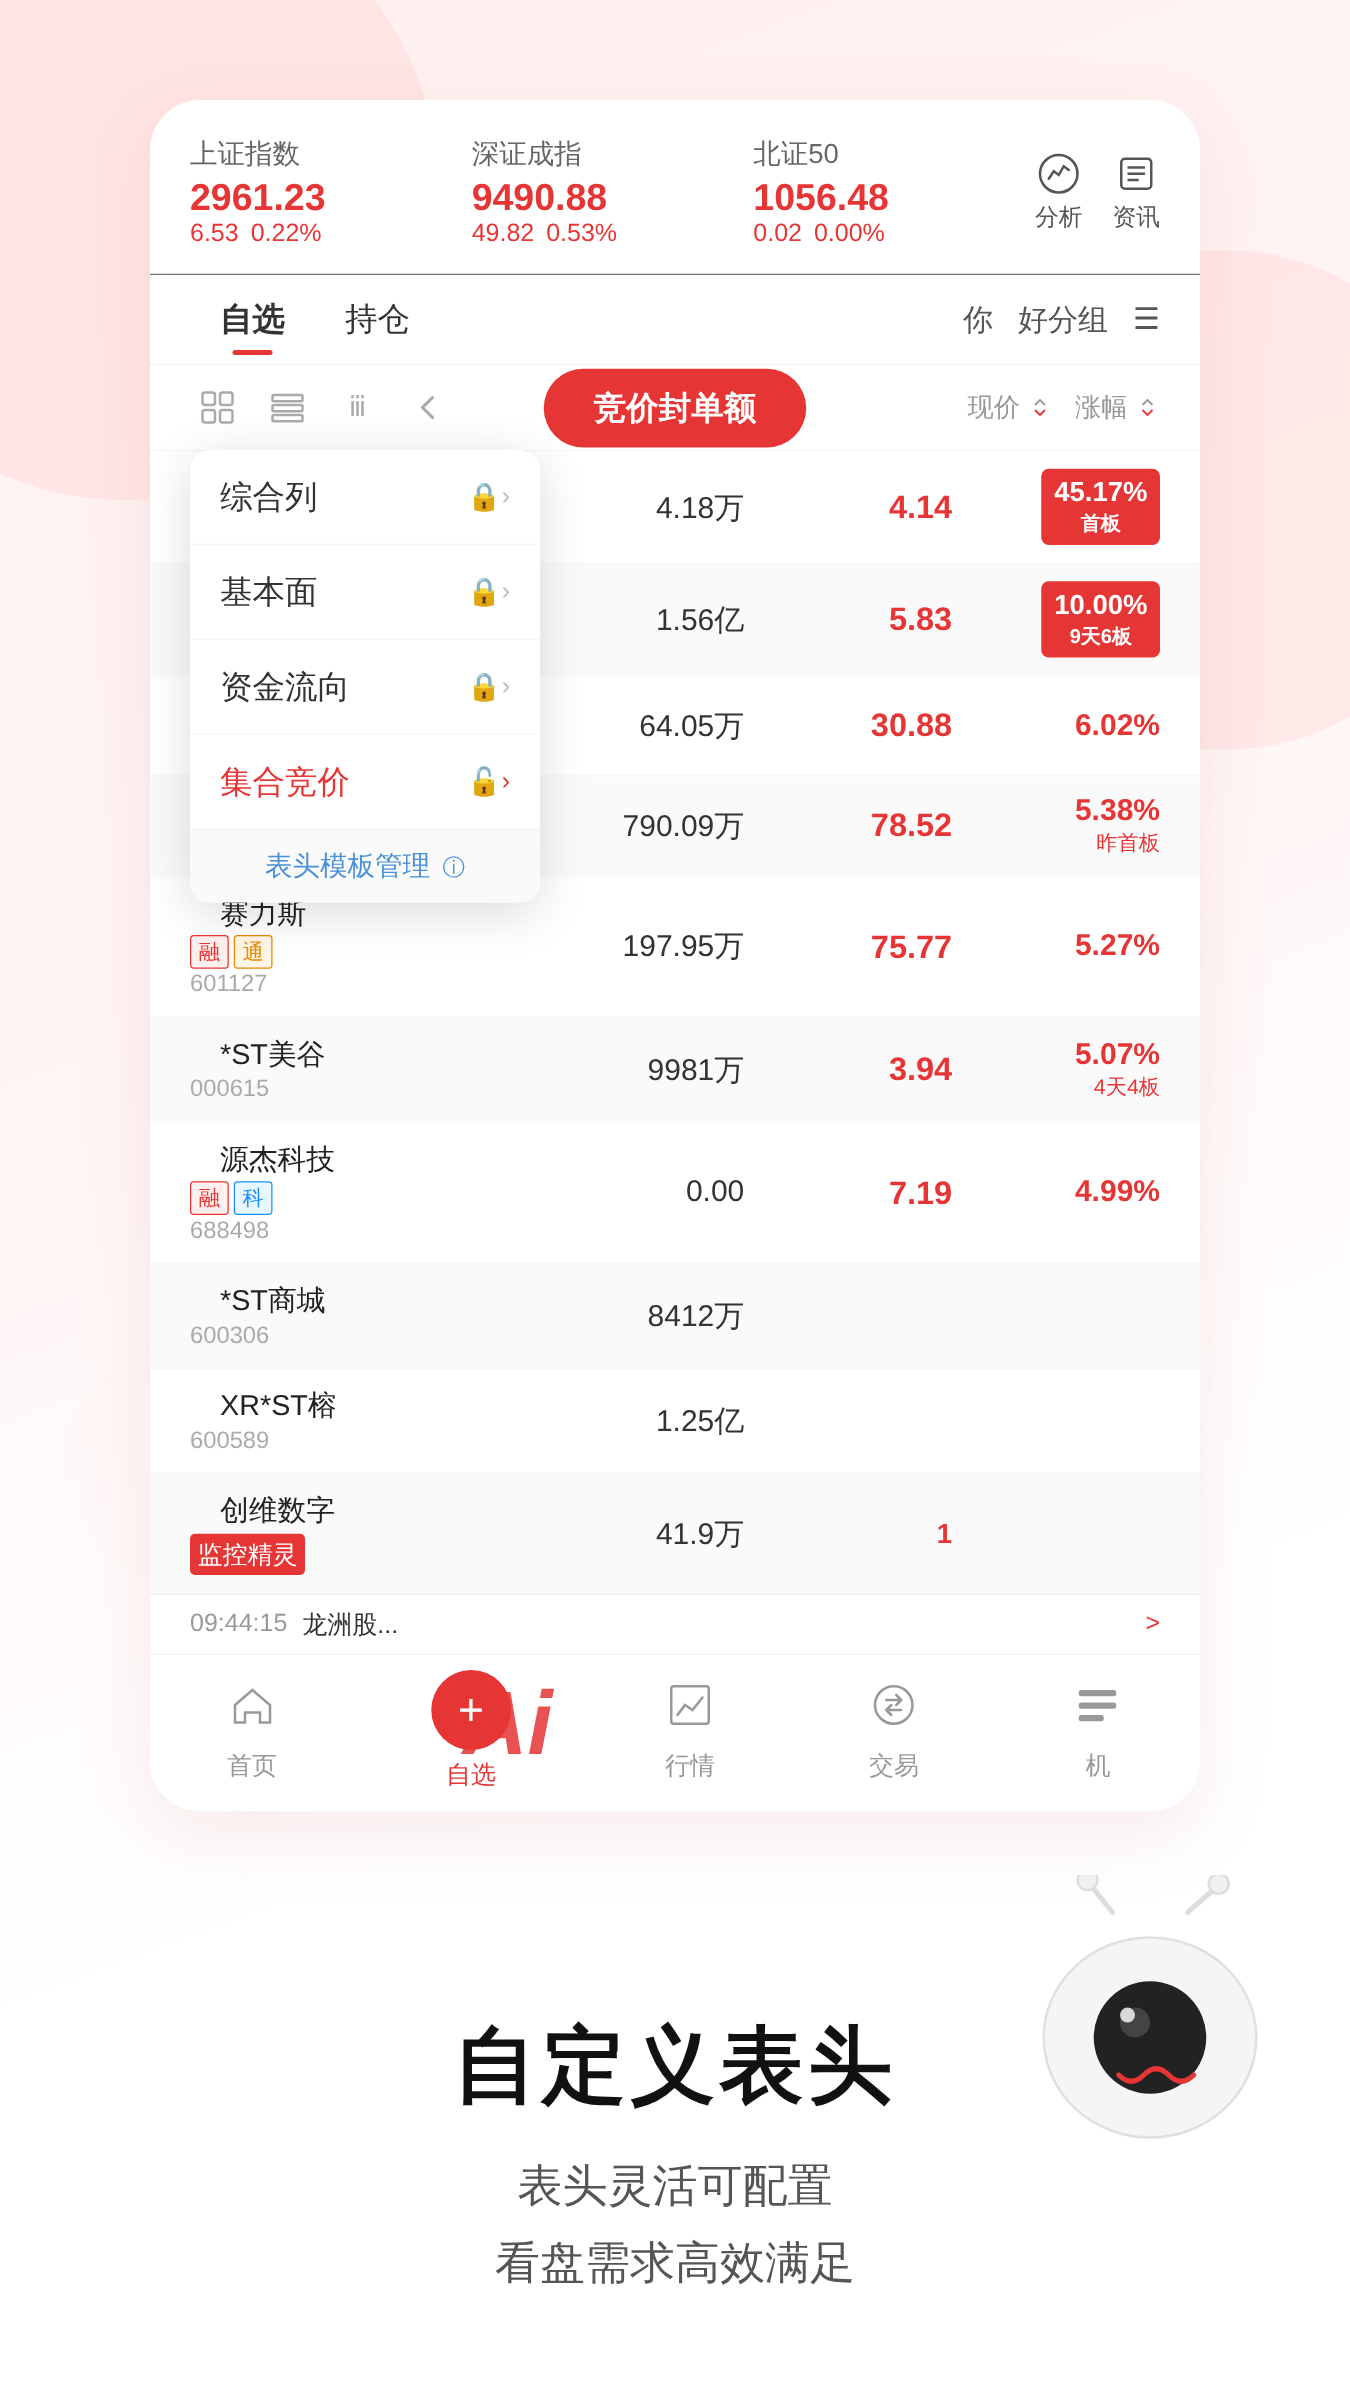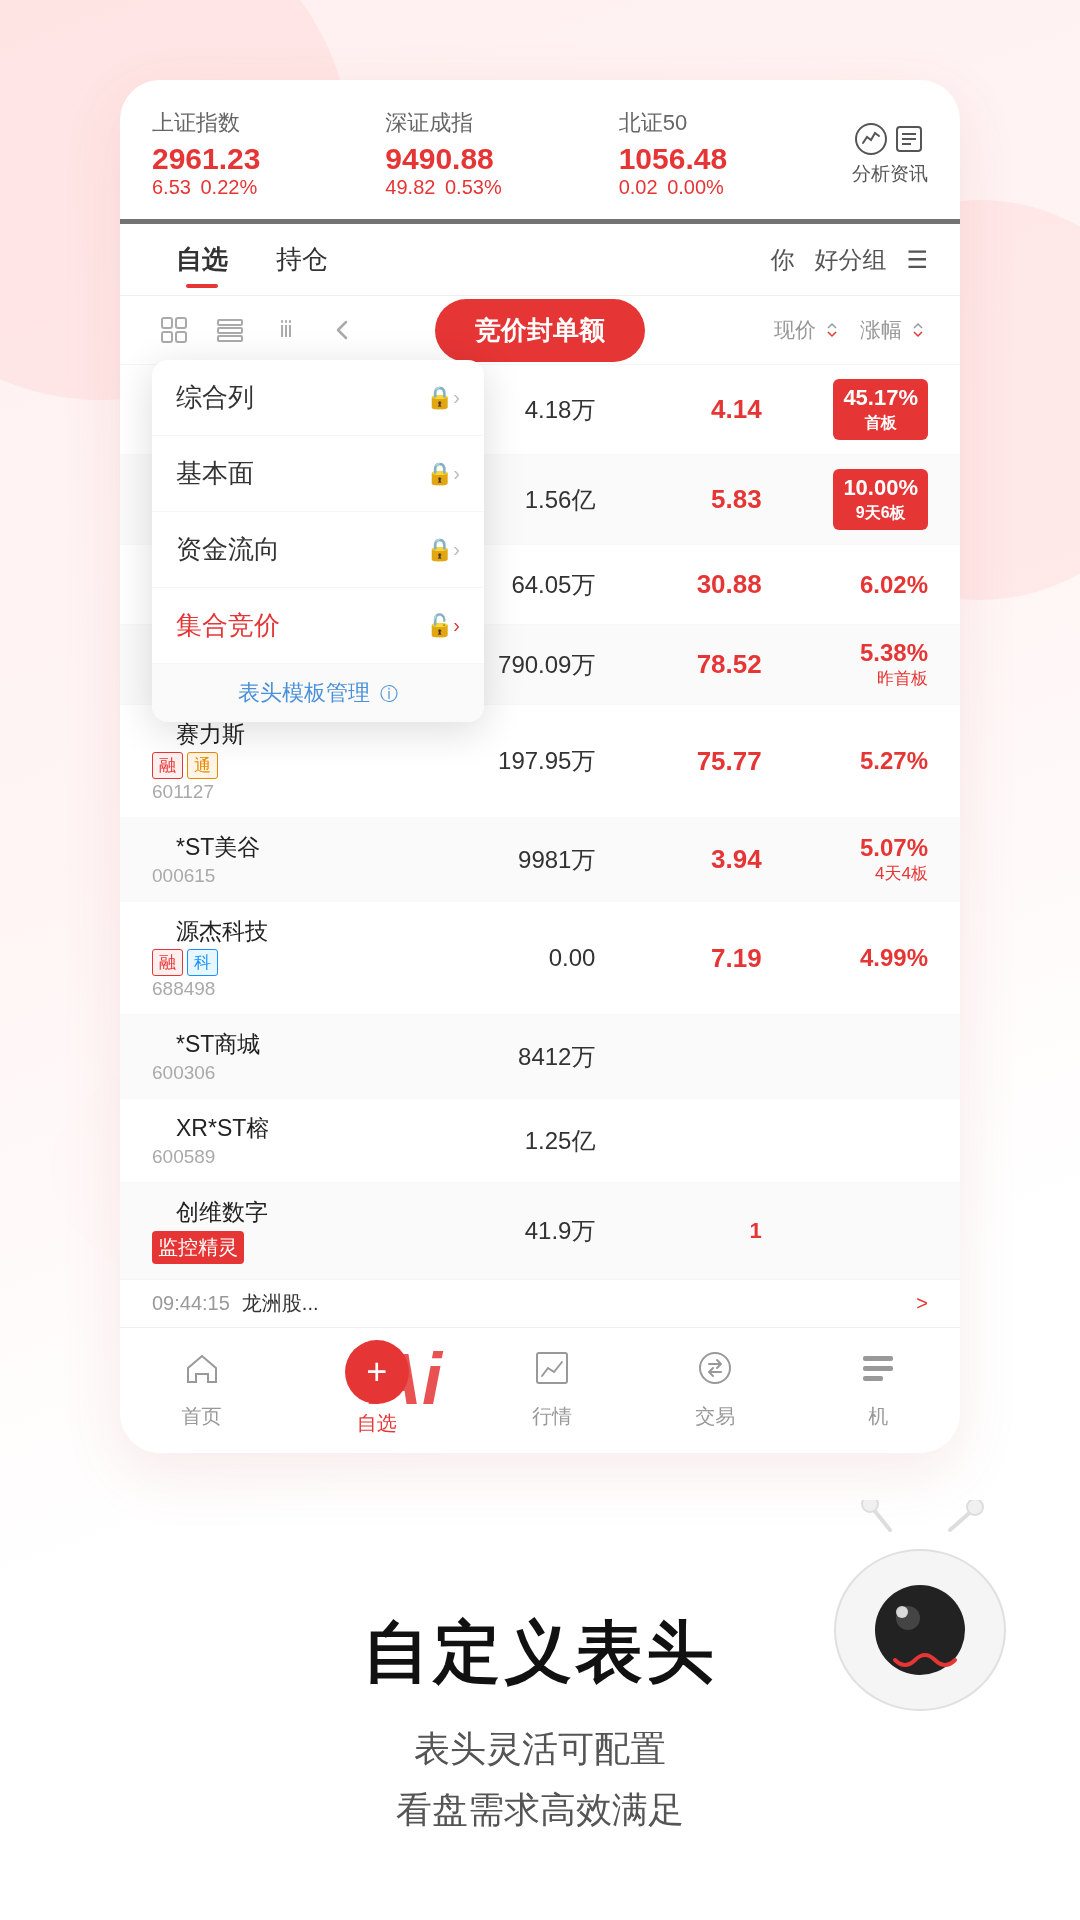--- a/index.html
+++ b/index.html
@@ -32,21 +32,21 @@
       box-shadow: 0 20px 60px rgba(200, 100, 100, 0.12);
       overflow: visible;
       padding-bottom: 0;
     }
 
     
     .market-header {
       display: flex;
       align-items: center;
       padding: 28px 32px 20px;
-      border-bottom: 5px solid #737373;
+      border-bottom: 1px solid #737373;
       gap: 16px;
     }
     .market-index {
       flex: 1;
     }
     .market-index .label {
       font-size: 22px;
       color: #666;
       margin-bottom: 4px;
     }
@@ -54,20 +54,21 @@
       font-size: 30px;
       font-weight: 600;
       color: #e63535;
     }
     .market-index .change {
       font-size: 20px;
       color: #e63535;
     }
     .market-header-icons {
       display: flex;
+      gap: 24px;
       align-items: center;
     }
     .header-icon-item {
       display: flex;
       flex-direction: column;
       align-items: center;
       font-size: 19px;
       color: #555;
       gap: 4px;
     }
@@ -193,21 +194,21 @@
     .change-sub { font-size: 17px; color: #e63535; display: block; }
 
     
     .dropdown-menu {
       position: absolute;
       left: 32px;
       top: 280px;
       background: white;
       border-radius: 16px;
       box-shadow: 0 8px 40px rgba(0,0,0,0.14);
-      width: 332px;
+      width: 280px;
       z-index: 100;
       overflow: hidden;
     }
     .dropdown-item {
       display: flex;
       align-items: center;
       padding: 20px 24px;
       border-bottom: 1px solid #f5f5f5;
       font-size: 26px;
       color: #333;

